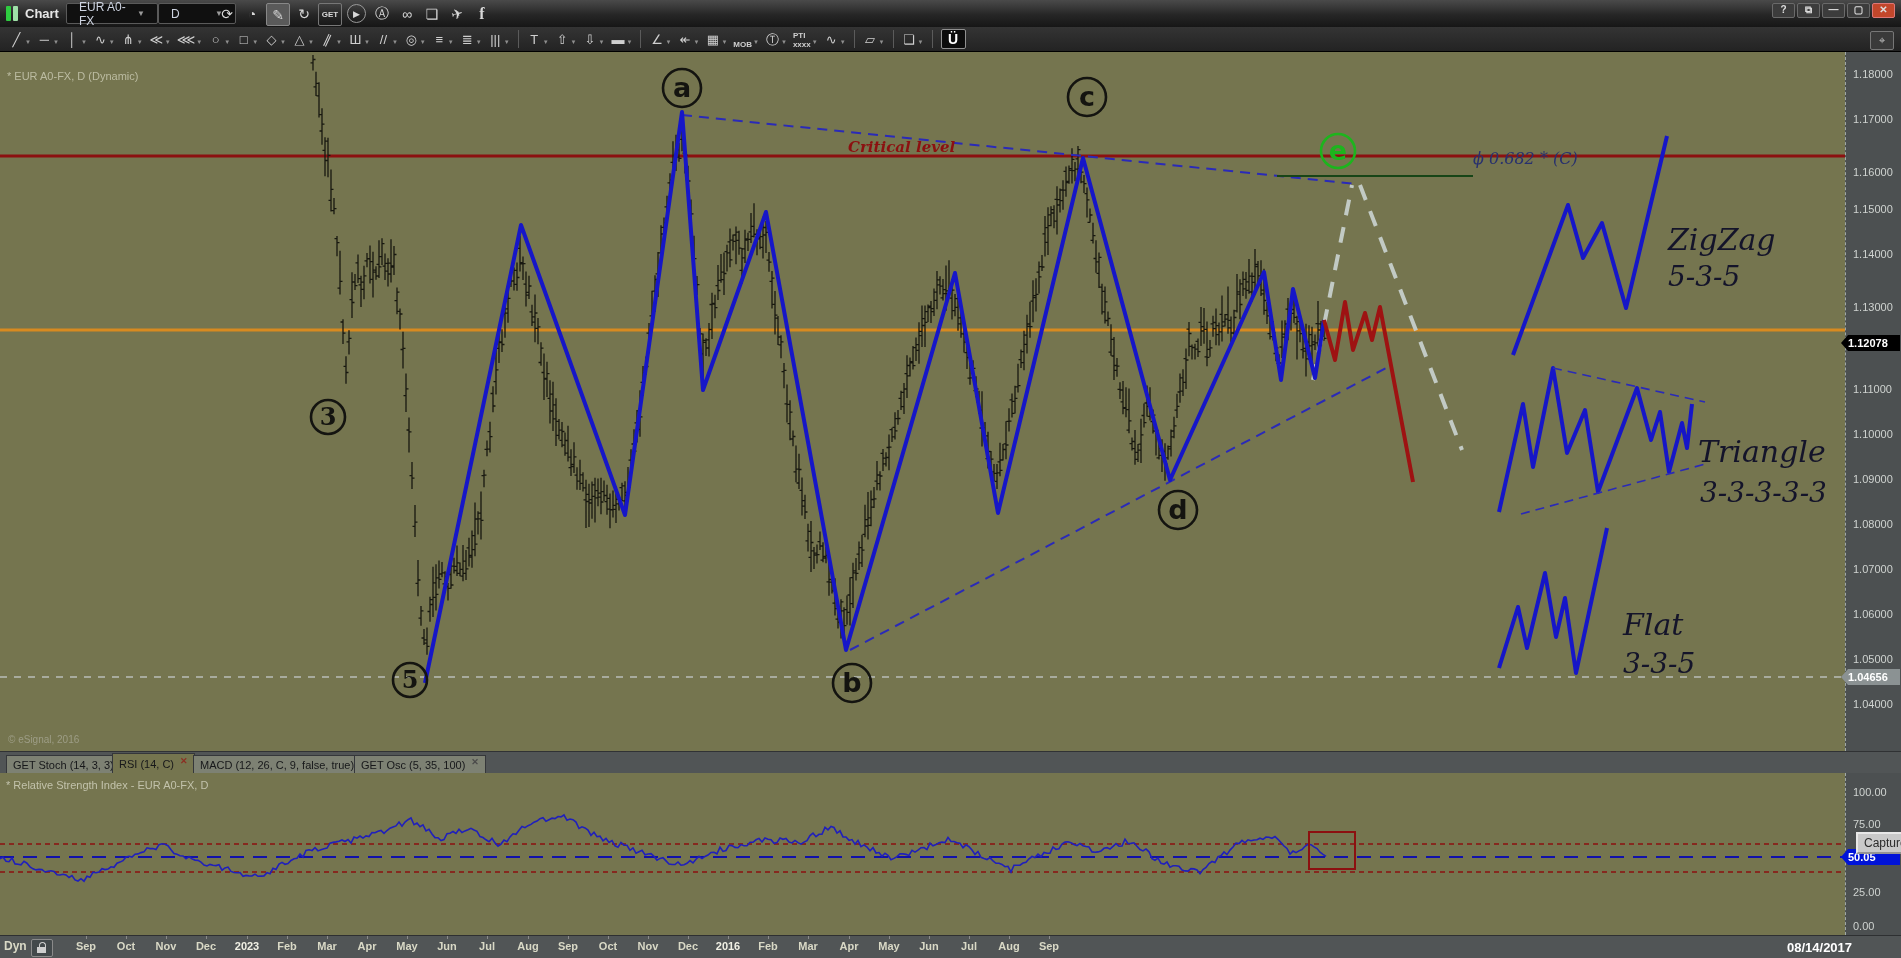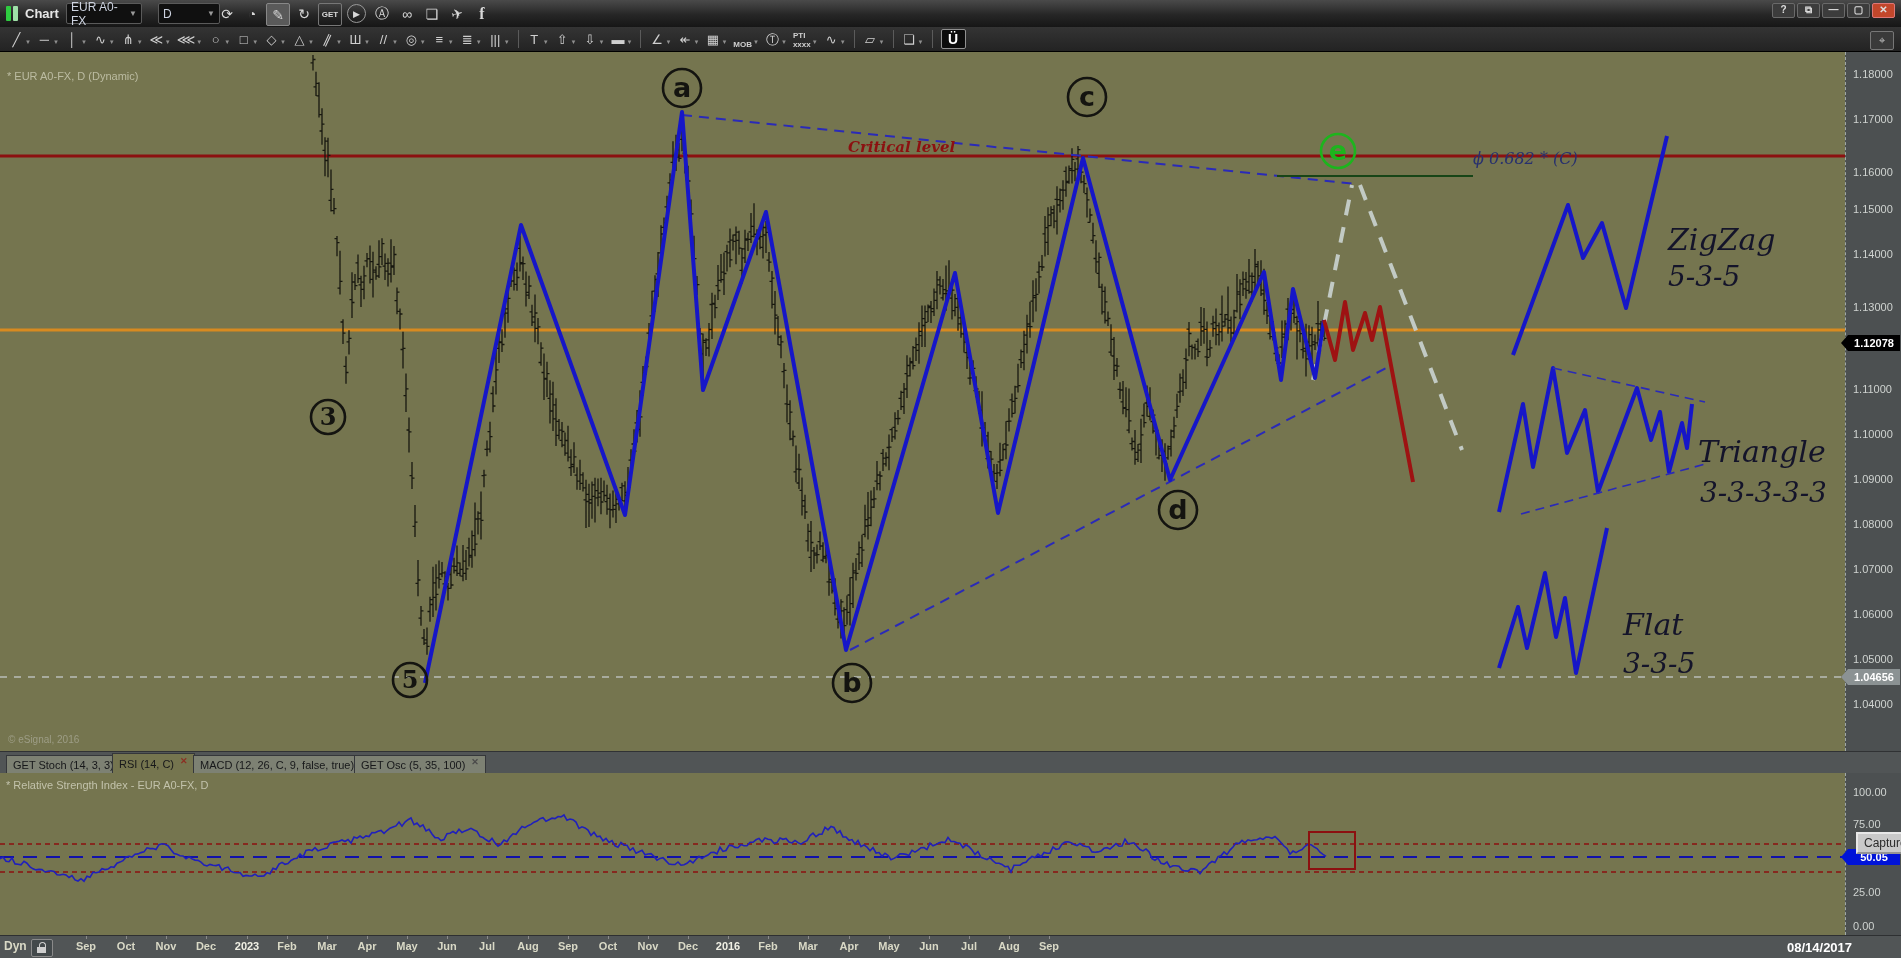--- a/index.html
+++ b/index.html
@@ -5,21 +5,21 @@
   html,body{margin:0;padding:0;background:#222;}
   body{width:1901px;height:958px;position:relative;overflow:hidden;
        font-family:"Liberation Sans",sans-serif;-webkit-font-smoothing:antialiased;}
   .abs{position:absolute;}
   
   #titlebar{left:0;top:0;width:1901px;height:27px;
     background:linear-gradient(#4a4a4a,#262626 55%,#161616);border-bottom:1px solid #000;}
   .logo-bar{display:inline-block;width:5px;height:15px;margin-right:2px;border-radius:1px;}
   #app-title{color:#e6e6e6;font-size:13px;font-weight:bold;}
   .tb-field{background:#101010;border:1px solid #5a5a5a;border-radius:2px;height:19px;
-    color:#cdd3e0;font-size:12px;display:flex;align-items:center;padding:0 4px;gap:4px;}
+    color:#cdd3e0;font-size:12px;display:flex;align-items:center;padding:0 12px;gap:4px;}
   .tb-caret{color:#9a9a9a;font-size:8px;}
   .tb-icon{color:#d8d8d8;font-size:14px;width:22px;height:21px;display:flex;
     align-items:center;justify-content:center;border-radius:2px;}
   .tb-icon.pressed{background:#5a5a5a;border:1px solid #888;}
   .win-btn{width:21px;height:13px;background:#3c3c3c;border:1px solid #6a6a6a;color:#ddd;
     font-size:10px;line-height:11px;text-align:center;border-radius:2px;font-weight:bold;}
   .win-btn.close{background:#c2472b;border-color:#d77;}
   
   #drawbar{left:0;top:27px;width:1901px;height:25px;background:linear-gradient(#343434,#232323);
     border-bottom:1px solid #000;display:flex;align-items:center;padding-left:6px;box-sizing:border-box;}
@@ -30,21 +30,21 @@
   .tool.txt .g{font-size:8px;font-weight:bold;letter-spacing:0;line-height:9px;text-align:left;}
   .tool.active .g{background:#0c0c0c;border:1px solid #909090;border-radius:2px;color:#fff;
      font-weight:bold;font-size:14px;padding:0 4px;line-height:18px;}
   .tdiv{width:1px;height:18px;background:#5b5b5b;margin:0 5px;}
   
   #chart-wrap{left:0;top:52px;width:1845px;height:699px;background:#75754f;overflow:hidden;}
   #price-axis{left:1845px;top:52px;width:56px;height:699px;background:#4c5051;
      border-left:1px dashed #9fa8a6;}
   .ax-lbl{position:absolute;left:7px;color:#cfd3d0;font-size:11px;}
   .px-badge{position:absolute;left:2px;width:52px;height:16px;background:#000;color:#fff;
-     font-size:11px;font-weight:bold;text-align:center;line-height:16px;}
+     font-size:11px;font-weight:bold;text-align:left;line-height:16px;}
   .px-badge:before{content:"";position:absolute;left:-7px;top:0;border-right:7px solid #000;
      border-top:8px solid transparent;border-bottom:8px solid transparent;}
   .px-badge.lite{background:#8b9293;color:#fff;}
   .px-badge.lite:before{border-right-color:#8b9293;}
   .px-badge.blue{background:#0013d8;}
   .px-badge.blue:before{border-right-color:#0013d8;}
   #instr-lbl{left:7px;top:70px;color:#bcbca2;font-size:11px;}
   #copyright{left:8px;top:734px;color:#9d9d86;font-size:10px;}
   
   #tabband{left:0;top:751px;width:1901px;height:22px;background:#515556;border-top:1px solid #303234;}

